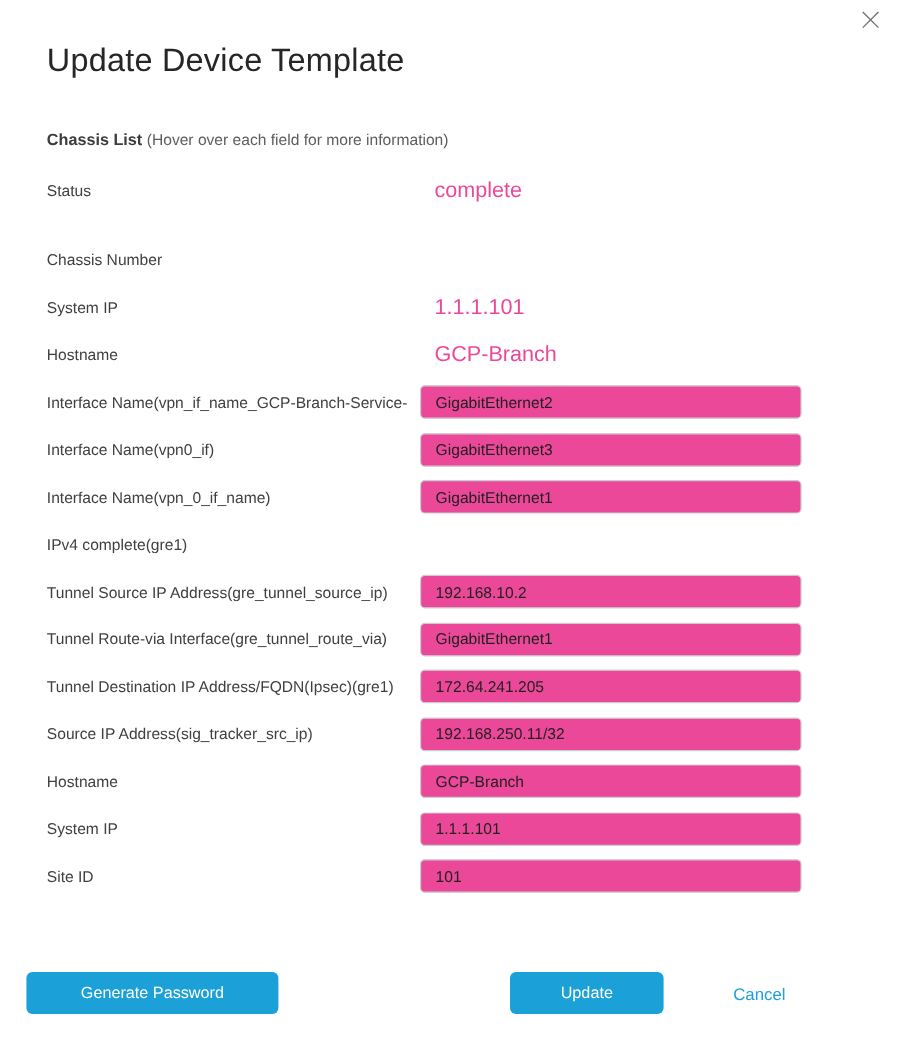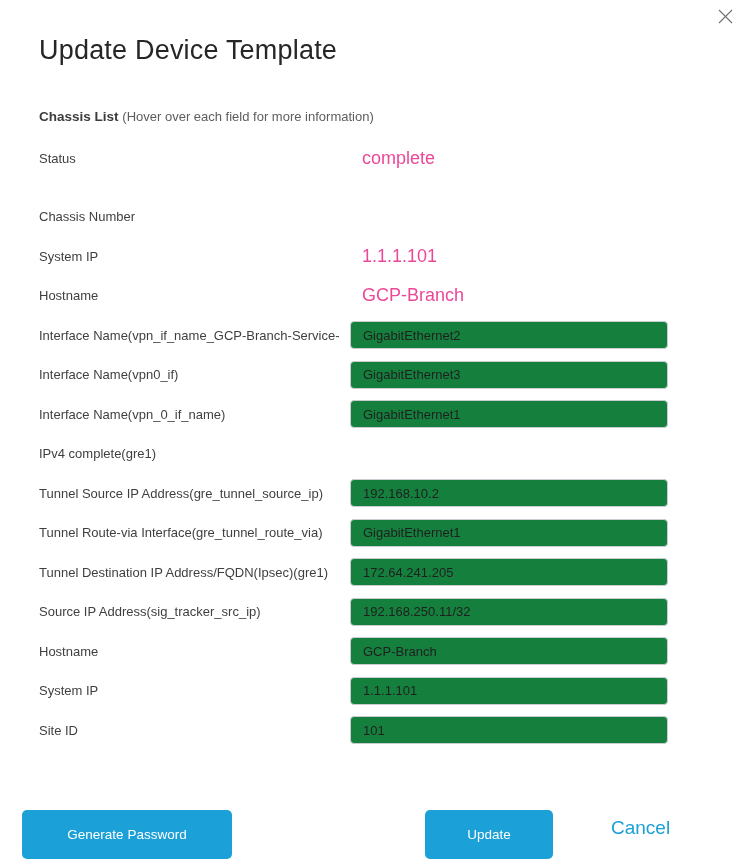--- a/index.html
+++ b/index.html
@@ -73,57 +73,57 @@
   }
   .text-input {
     width: 100%;
     height: 28px;
     border: 1px solid #c9cdd1;
     border-radius: 4px;
     padding: 0 12px;
     font-family: "Liberation Sans", "DejaVu Sans", sans-serif;
     font-size: 13px;
     color: #1f1f1f;
-    background: #15803d;
+    background: #ec4899;
     outline: none;
   }
   .footer {
     position: relative;
     margin-top: 60px;
     height: 35px;
   }
   .btn {
     border: none;
     border-radius: 5px;
     background: var(--accent, #1ba0d7);
     color: #ffffff;
     font-family: "Liberation Sans", "DejaVu Sans", sans-serif;
     font-size: 13.5px;
     cursor: pointer;
-    height: 49px;
+    height: 35px;
   }
   .btn-generate {
     position: absolute;
     left: -17px; top: 0;
     width: 210px;
   }
   .btn-update {
     position: absolute;
     left: 386px; top: 0;
     width: 128px;
   }
   .btn-cancel {
     position: absolute;
     left: 572px; top: 0;
     height: 35px;
     background: transparent;
     border: none;
     color: var(--accent, #1ba0d7);
     font-family: "Liberation Sans", "DejaVu Sans", sans-serif;
-    font-size: 19px;
+    font-size: 14px;
     cursor: pointer;
   }
 </style>
 </head>
 <body>
 
 <div class="dialog">
 
   <button class="close-btn" aria-label="Close">
     <svg width="15" height="15" viewBox="0 0 15 15">

